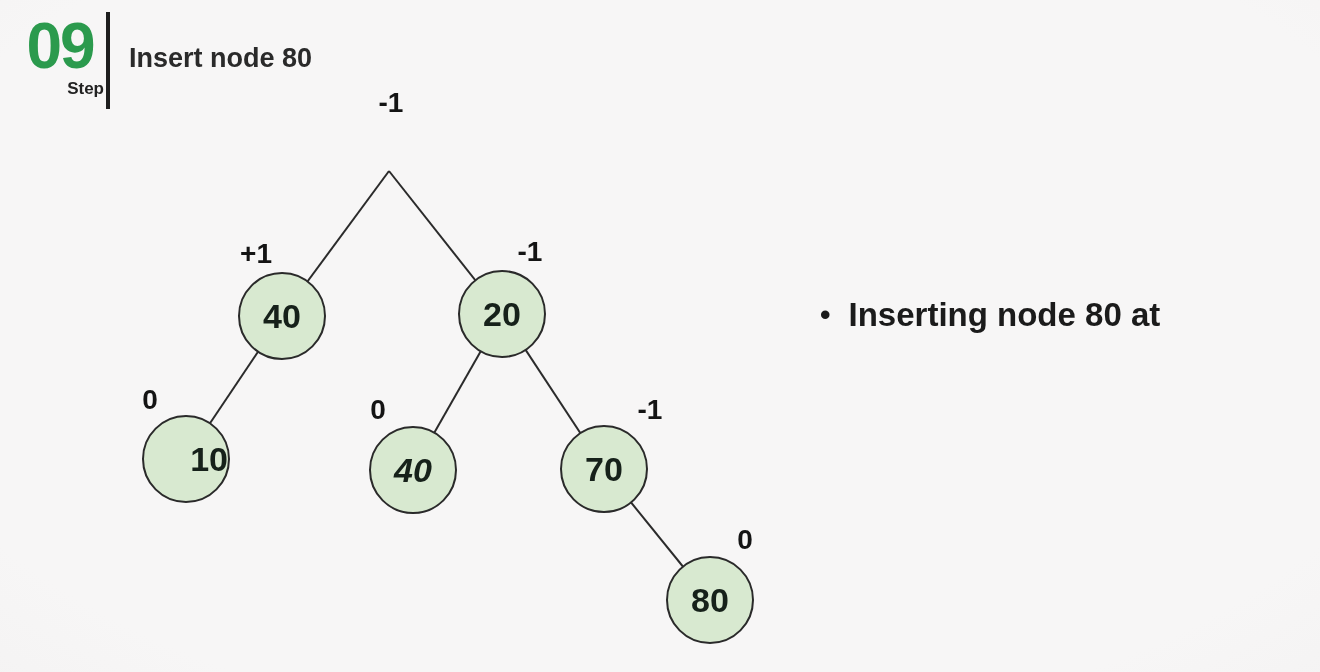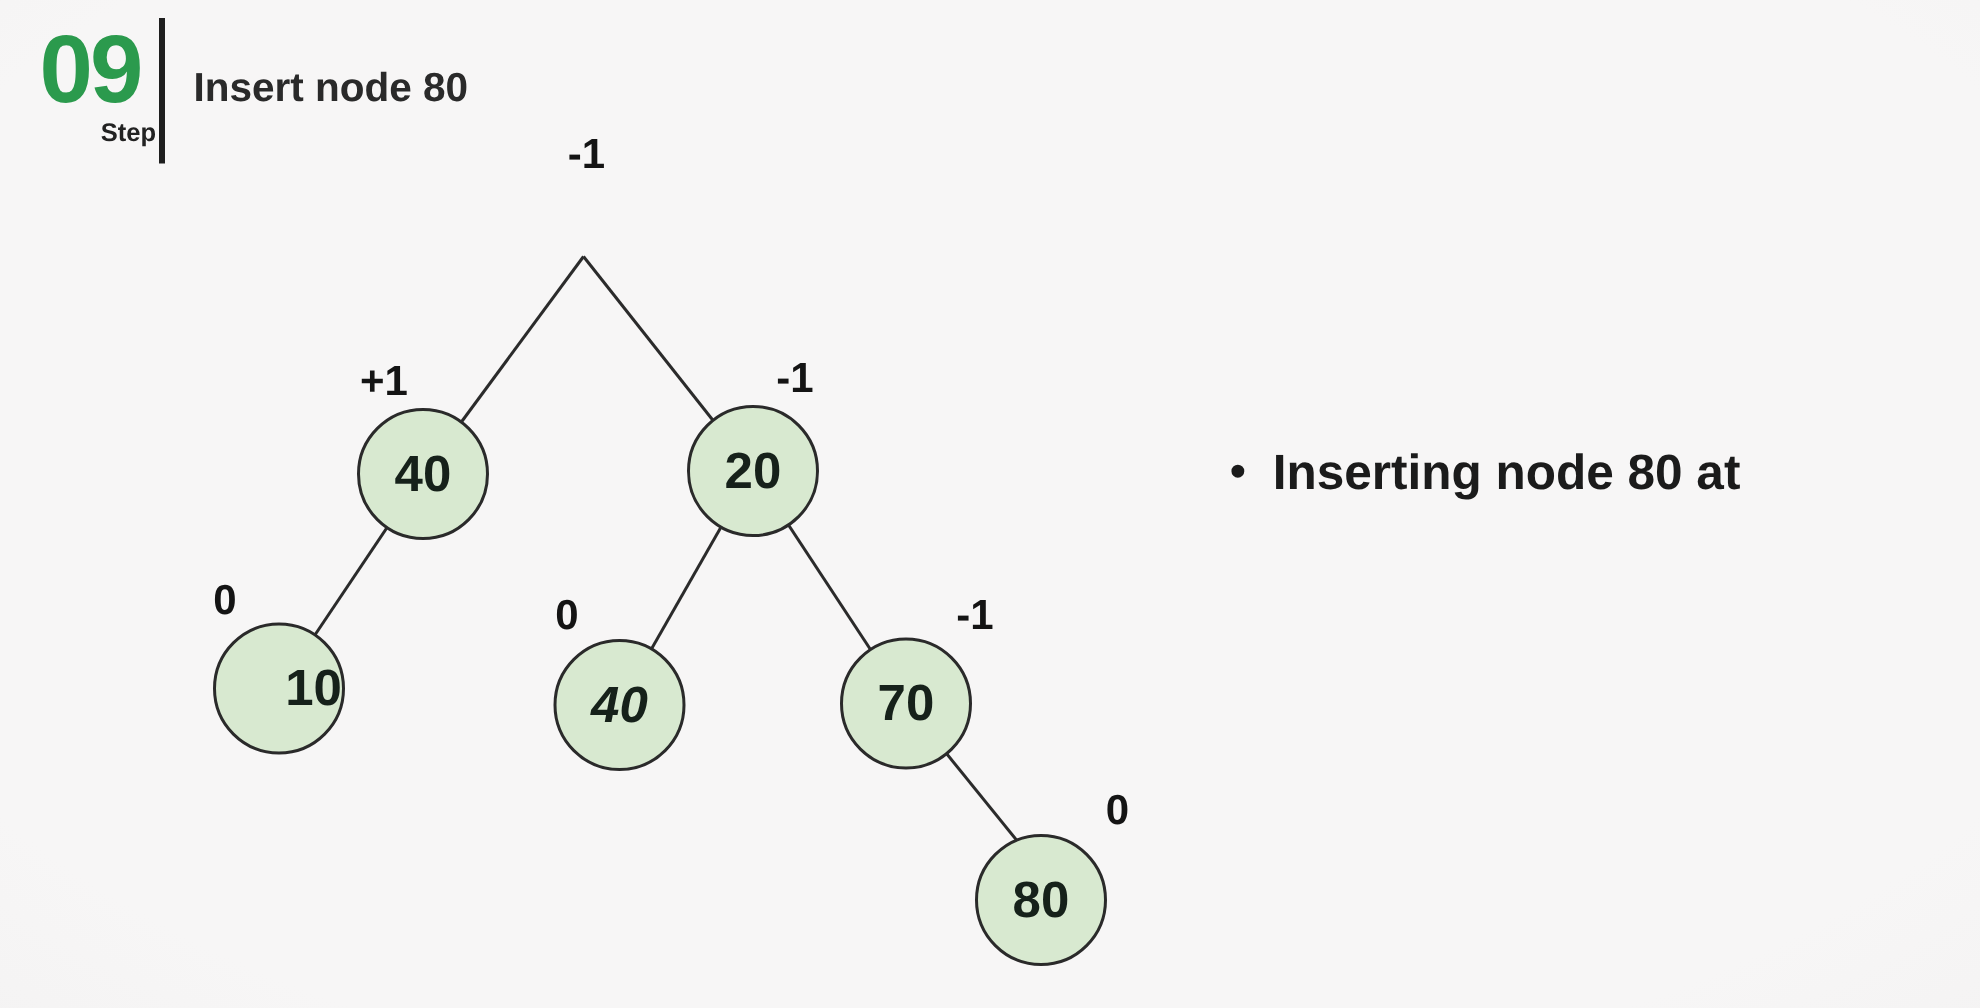--- a/index.html
+++ b/index.html
@@ -142,21 +142,21 @@
   </div>
   <div class="tree-node" style="left:142px; top:415px;justify-content:flex-end;">
     <span>10</span>
   </div>
   <div class="tree-node" style="left:369px; top:426px;font-style:italic;">
     <span>40</span>
   </div>
   <div class="tree-node" style="left:560px; top:425px;">
     <span>70</span>
   </div>
-  <div class="tree-node" style="left:650px; top:556px;">
+  <div class="tree-node" style="left:666px; top:556px;">
     <span>80</span>
   </div>
 
   <div class="note">
     <span class="note-bullet">•</span>
     <div class="note-text">
       <div>Inserting node 80 at</div>
     </div>
   </div>
 

